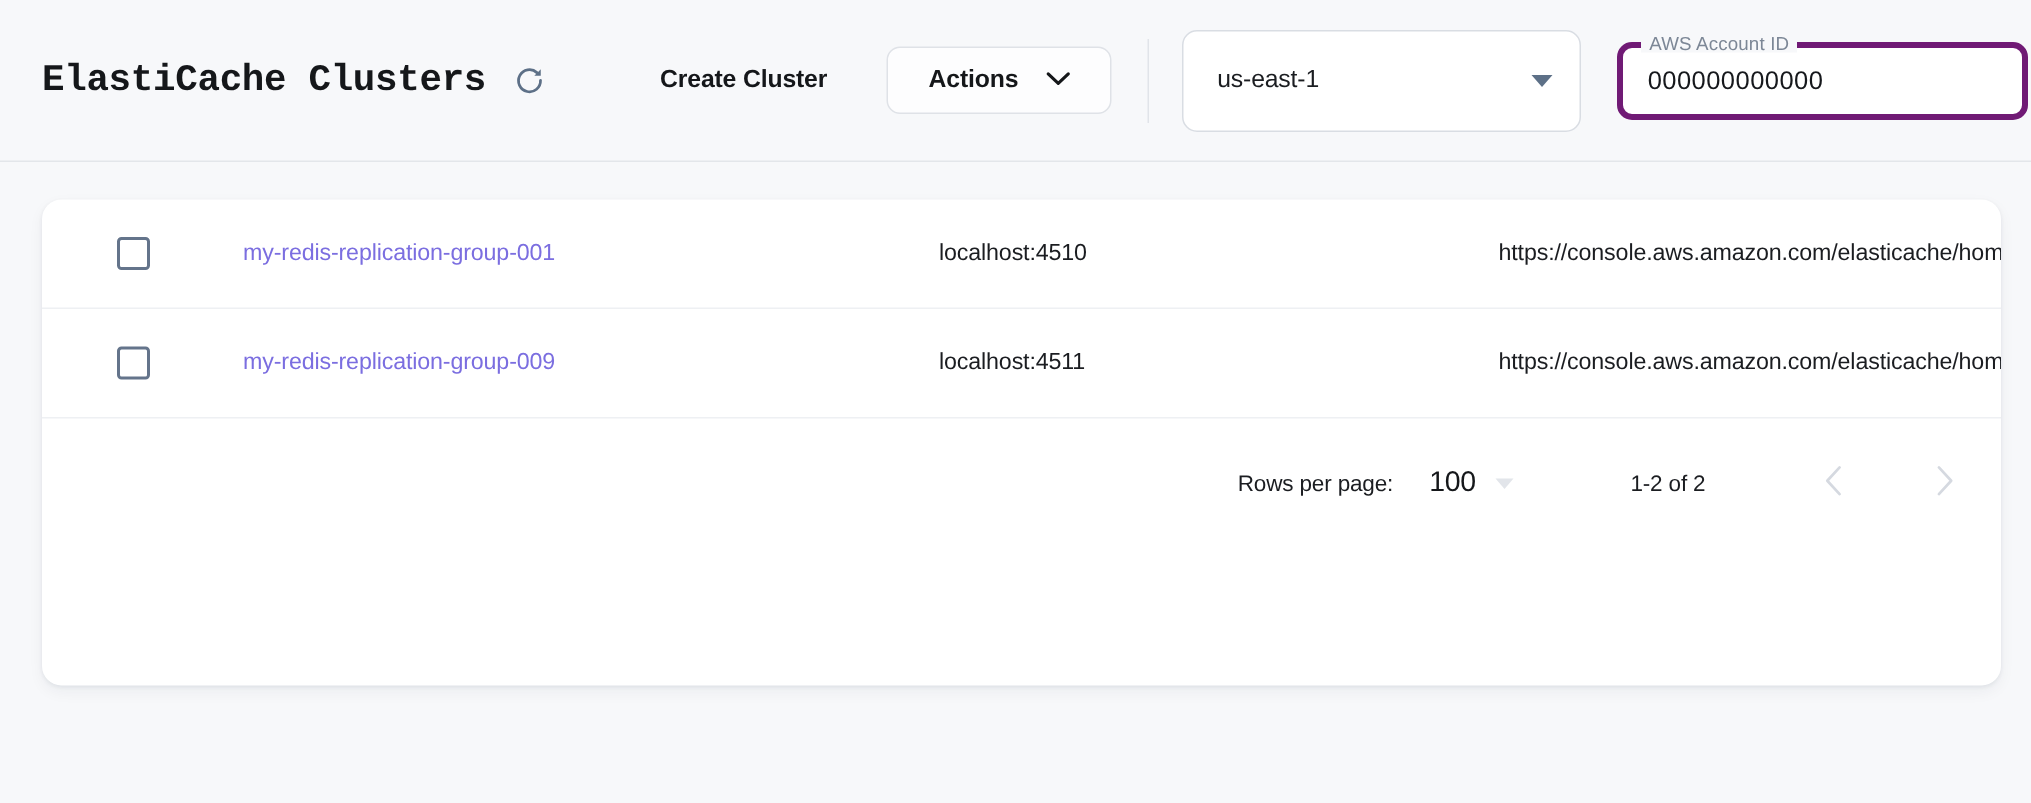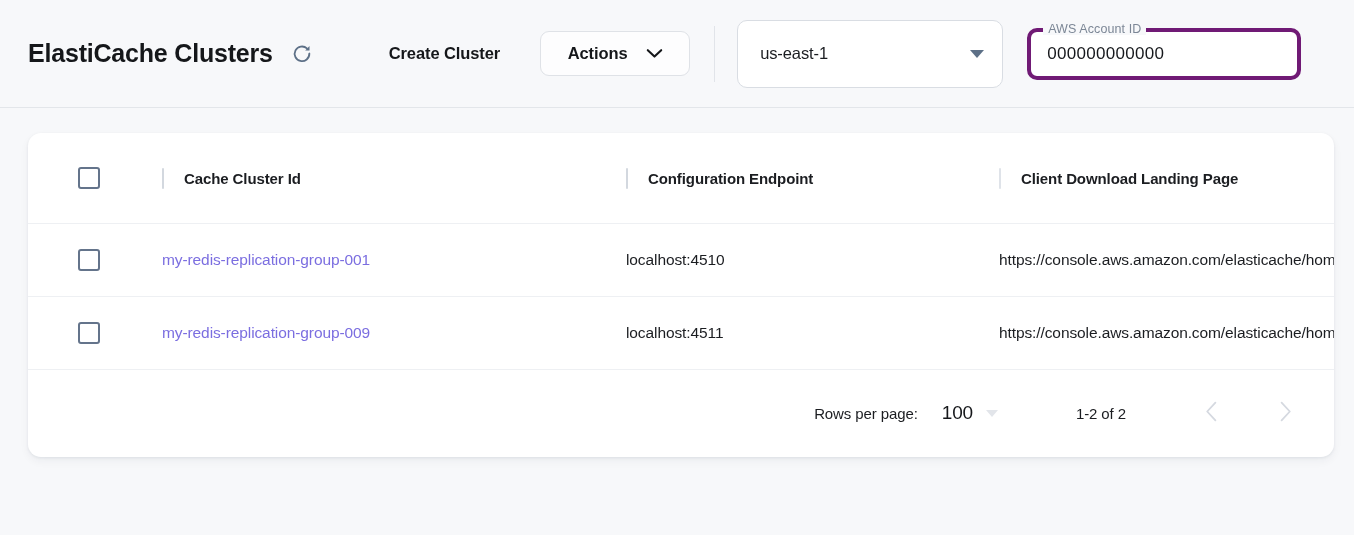--- a/index.html
+++ b/index.html
@@ -26,20 +26,21 @@
     display: flex;
     align-items: center;
     padding: 0 0 0 28px;
   }
   .page-title {
     font-size: 25px;
     font-weight: bold;
     letter-spacing: -0.2px;
     color: #15171a;
     white-space: nowrap;
+    font-family: Liberation Mono, monospace;
   }
   .refresh-btn {
     margin-left: 14px;
     width: 30px;
     height: 30px;
     display: flex;
     align-items: center;
     justify-content: center;
     cursor: pointer;
     background: transparent;
@@ -241,21 +242,21 @@
     overflow: hidden;
     text-overflow: clip;
   }
 
   
   .table-footer {
     height: 86px;
     display: flex;
     align-items: center;
     justify-content: flex-end;
-    padding-right: 28px;
+    padding-right: 17px;
     gap: 16px;
   }
   .rows-label {
     font-size: 15px;
     color: #1b1d21;
     letter-spacing: -0.1px;
   }
   .rows-select {
     display: flex;
     align-items: center;
@@ -331,37 +332,20 @@
   <div class="account-field">
     <span class="legend">AWS Account ID</span>
     <span class="value">000000000000</span>
   </div>
 
 </div>
 
 <div class="content">
   <div class="table-card">
 
-    <div class="trow thead-row">
-      <div class="cell-check">
-        <div class="checkbox"></div>
-      </div>
-      <div class="cell-a">
-        <span class="col-sep"></span>
-        <span class="th-label">Cache Cluster Id</span>
-      </div>
-      <div class="cell-b">
-        <span class="col-sep"></span>
-        <span class="th-label">Configuration Endpoint</span>
-      </div>
-      <div class="cell-c">
-        <span class="col-sep light"></span>
-        <span class="th-label">Client Download Landing Page</span>
-      </div>
-    </div>
 
     <div class="trow tbody-row">
       <div class="cell-check">
         <div class="checkbox"></div>
       </div>
       <div class="cell-a">
         <a class="cluster-link">my-redis-replication-group-001</a>
       </div>
       <div class="cell-b">
         <span class="cell-text">localhost:4510</span>

